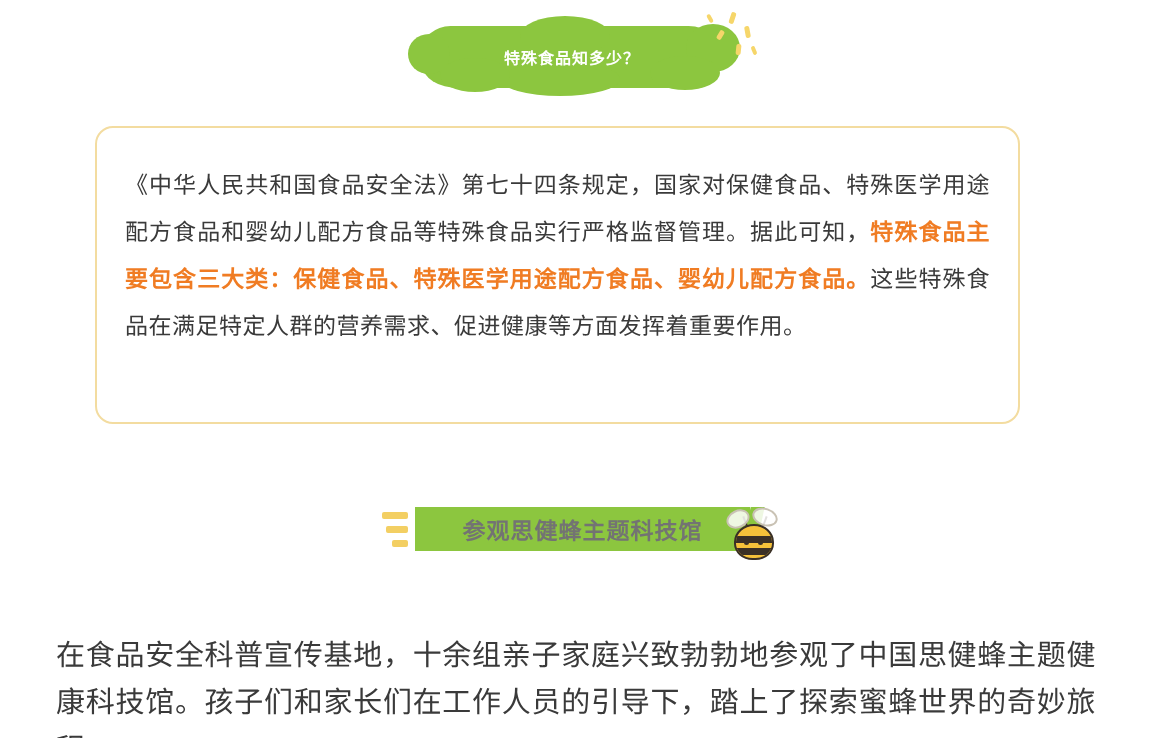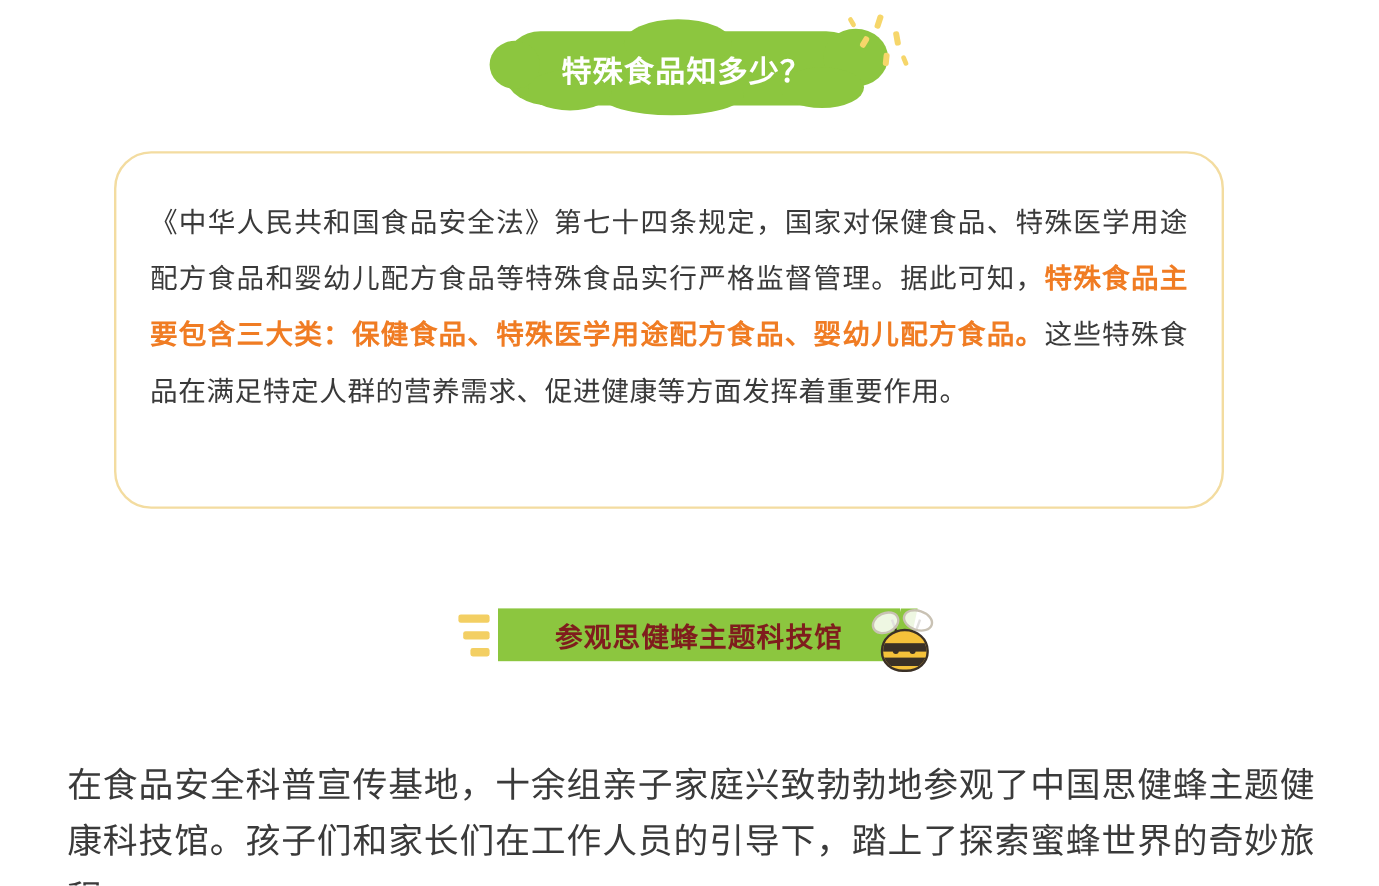--- a/index.html
+++ b/index.html
@@ -50,21 +50,21 @@
   .blob-title {
     position: absolute;
     left: 22px;
     top: 18px;
     width: 300px;
     height: 62px;
     display: flex;
     align-items: center;
     justify-content: center;
     color: #ffffff;
-    font-size: 25px;
+    font-size: 16px;
     font-weight: bold;
     letter-spacing: 1px;
     z-index: 3;
     white-space: nowrap;
   }
 
   .confetti {
     position: absolute;
     border-radius: 2px;
     background: #f6d66a;
@@ -78,21 +78,21 @@
 
   
   .law-card {
     position: absolute;
     left: 95px;
     top: 126px;
     width: 925px;
     height: 298px;
     box-sizing: border-box;
     border: 2px solid #f3dca0;
-    border-radius: 31px;
+    border-radius: 18px;
     background: #ffffff;
   }
   .law-text {
     position: absolute;
     left: 28px;
     top: 34px;
     right: 28px;
     font-size: 23px;
     line-height: 47px;
     color: #3a3a3a;
@@ -132,21 +132,21 @@
   }
   .banner-label {
     position: absolute;
     left: 45px;
     top: 7px;
     width: 335px;
     height: 44px;
     display: flex;
     align-items: center;
     justify-content: center;
-    color: #7f1d1d;
+    color: #737373;
     font-size: 23px;
     font-weight: bold;
     letter-spacing: 1px;
     white-space: nowrap;
     z-index: 3;
   }
   .tick {
     position: absolute;
     background: #f3cf63;
     border-radius: 2px;

